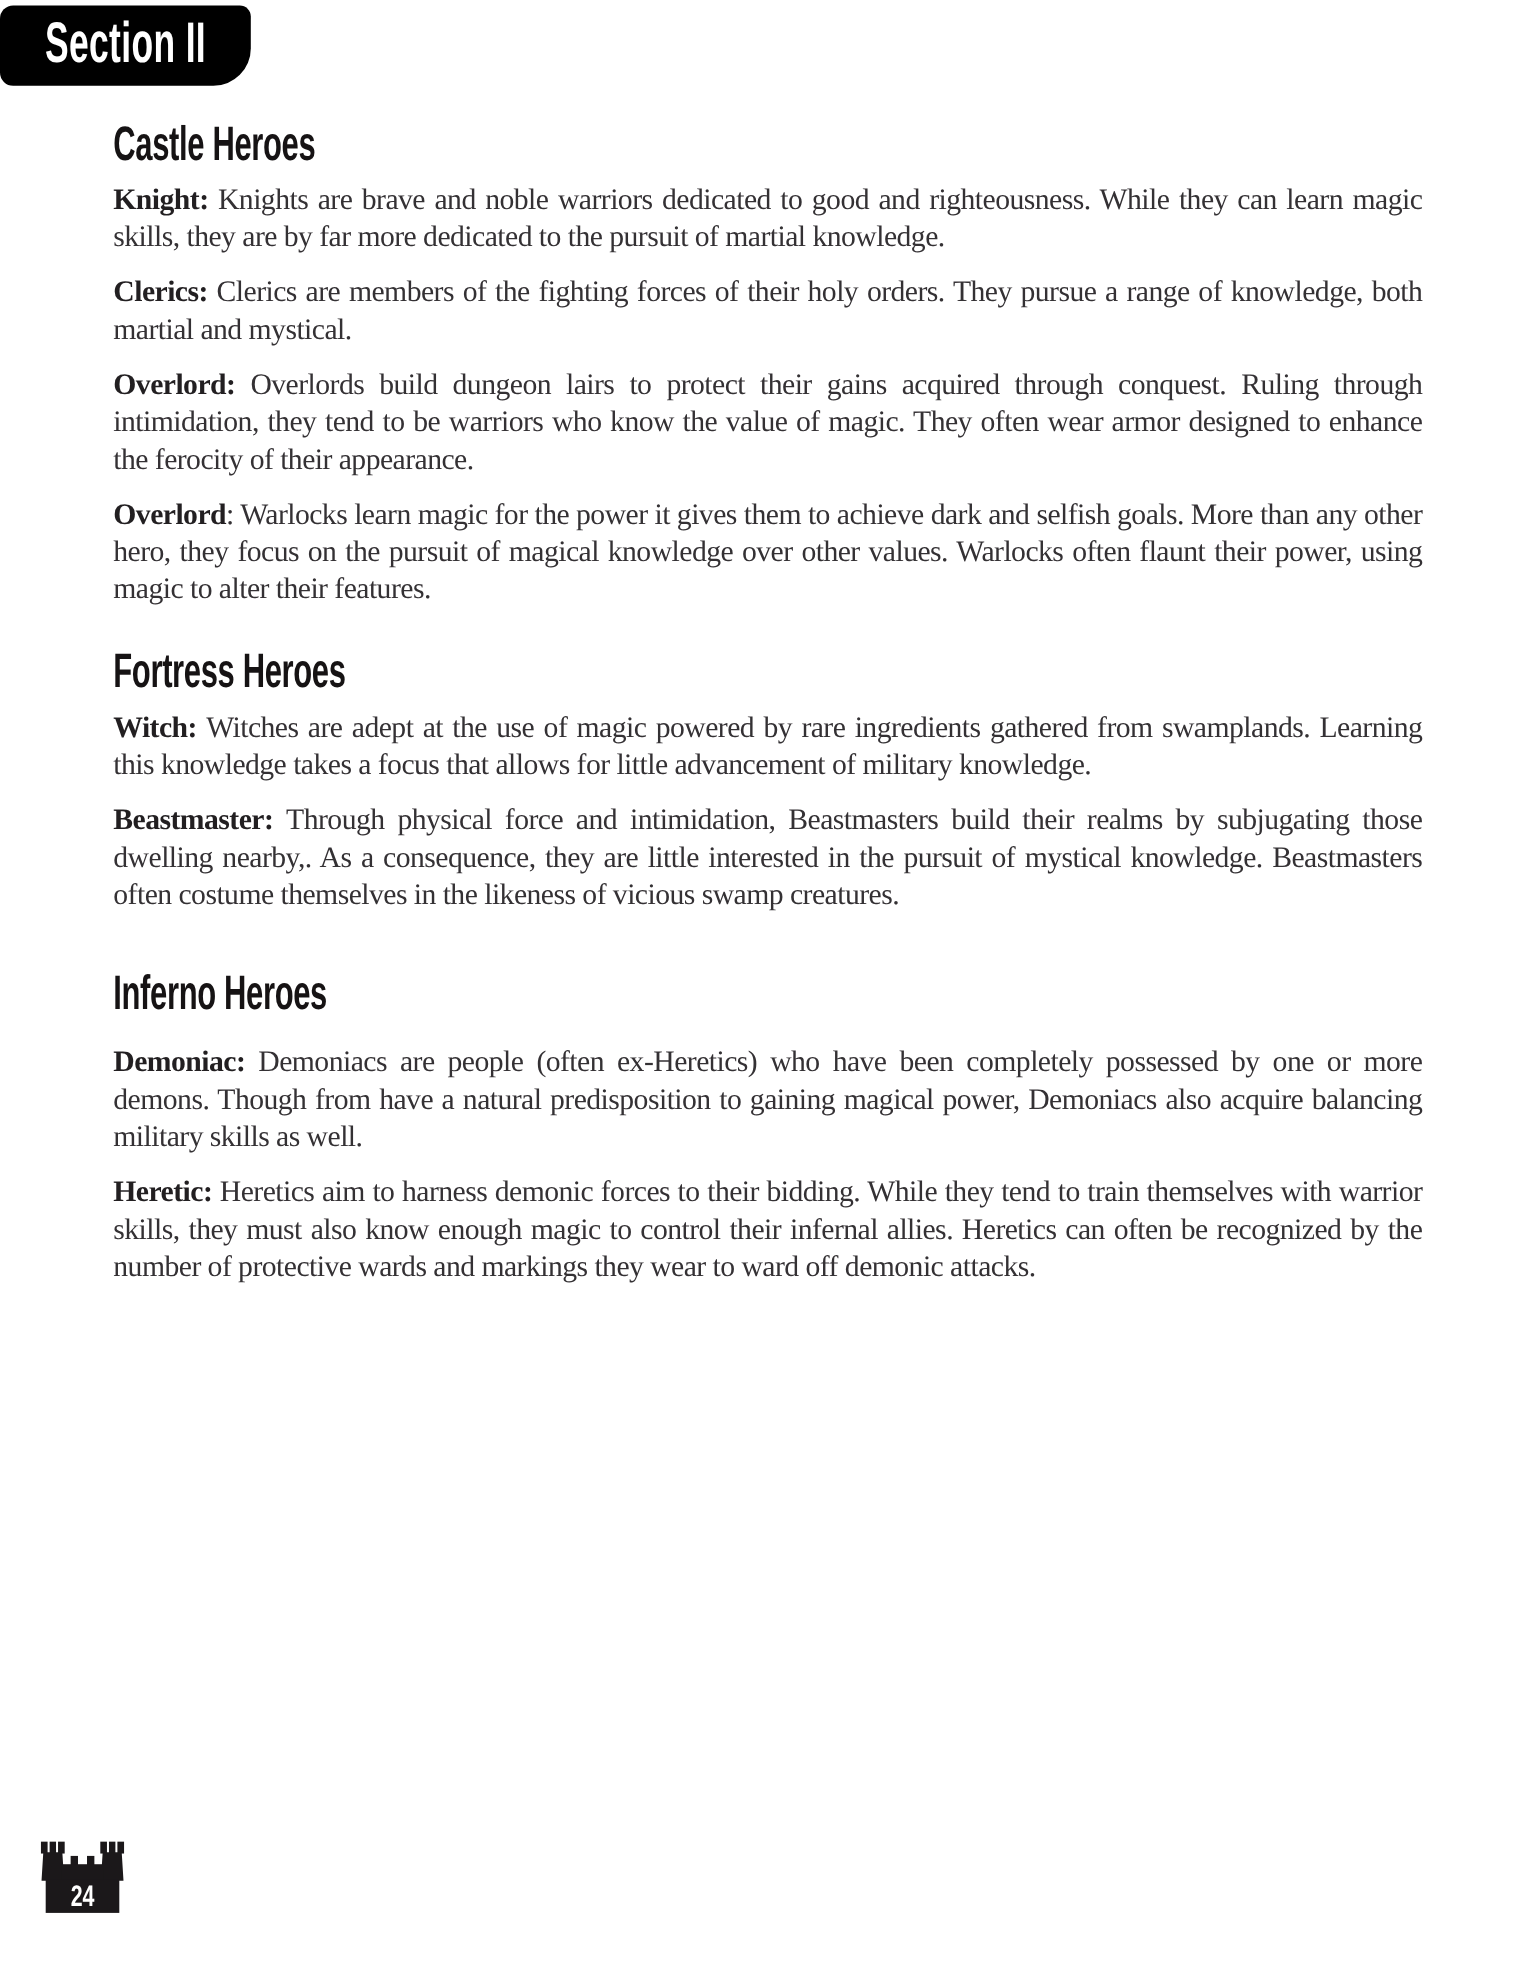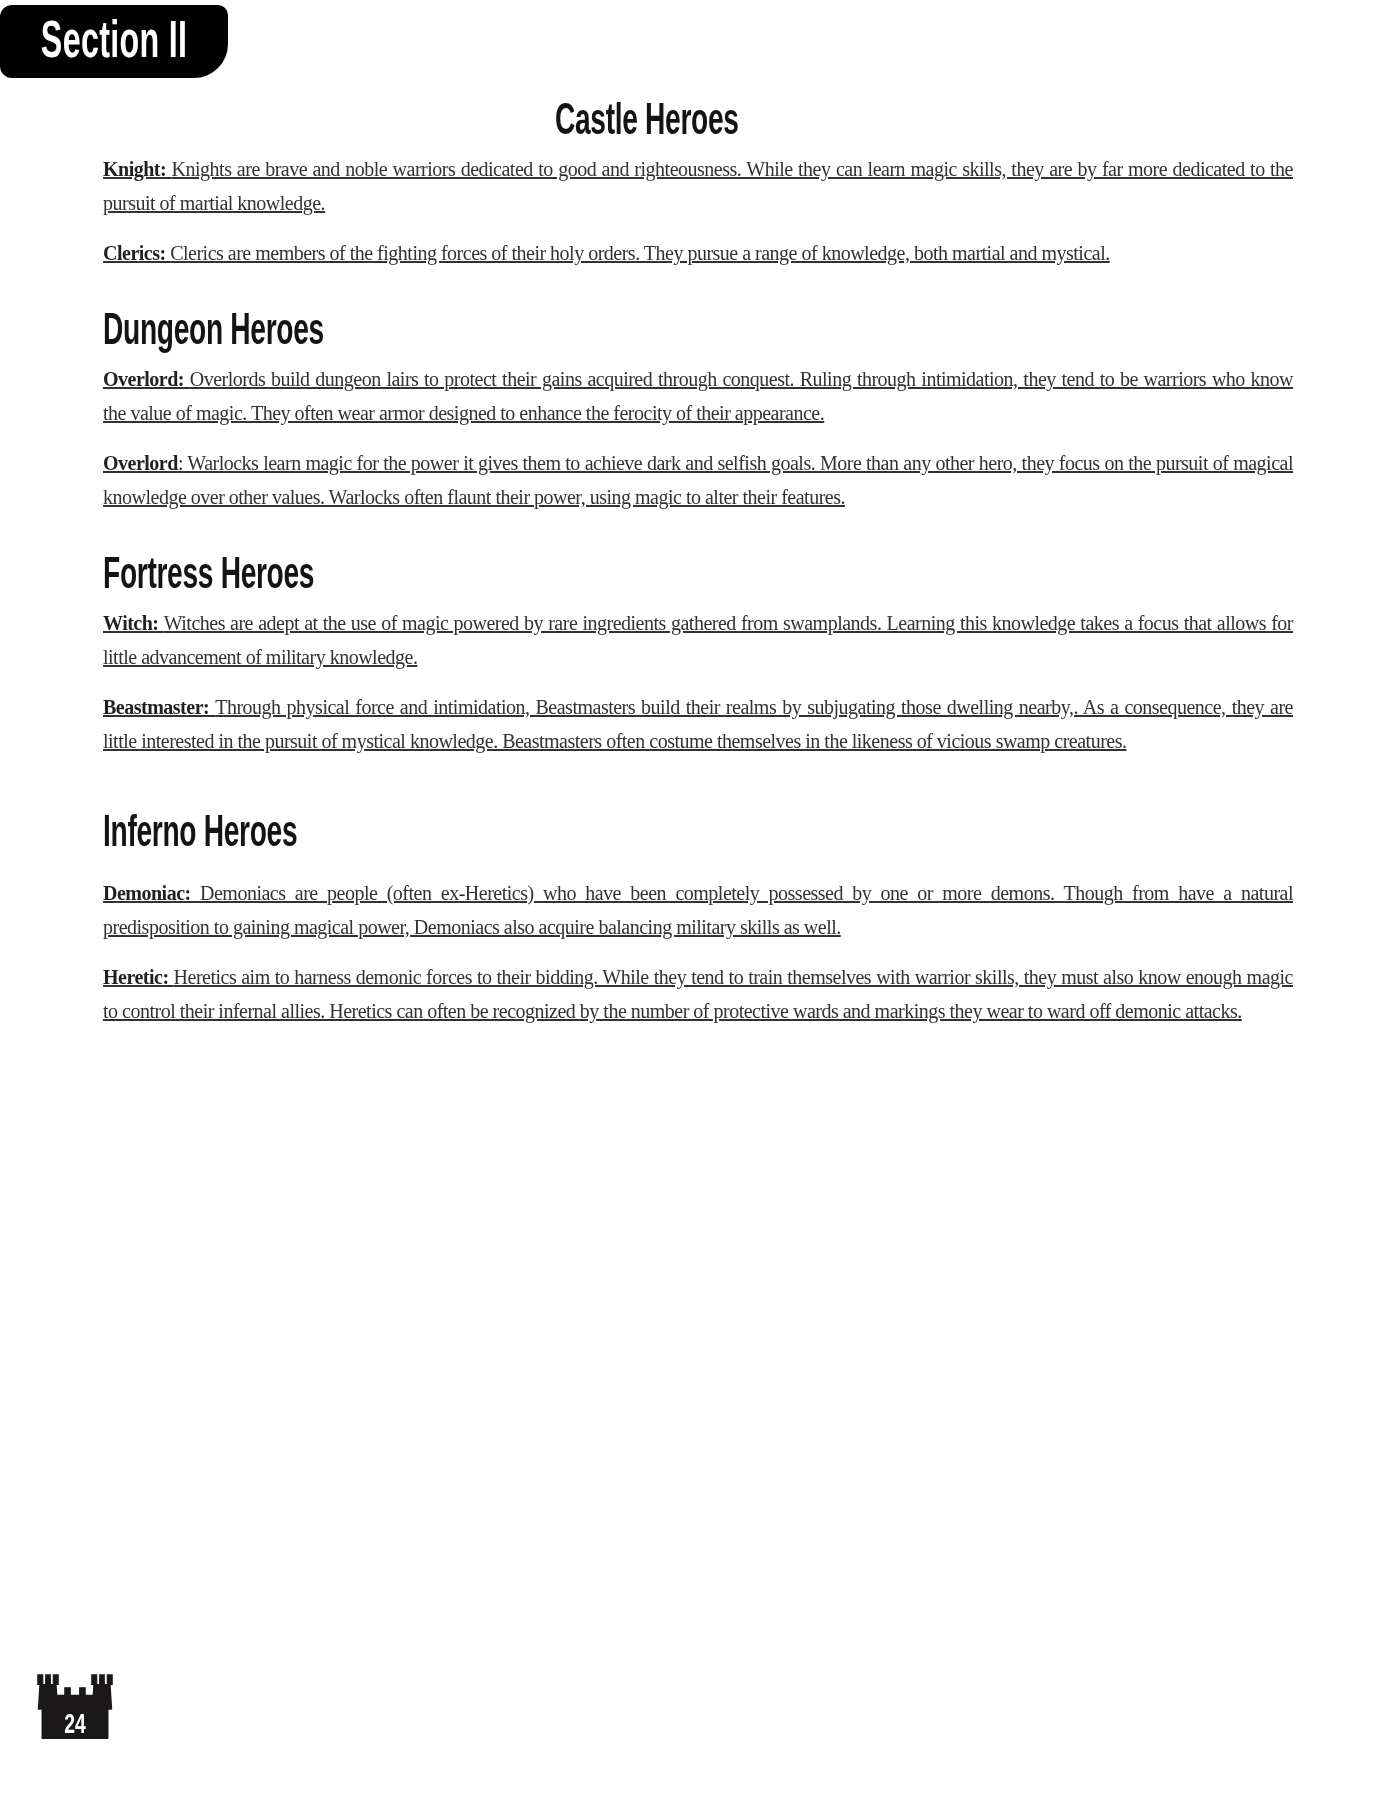--- a/index.html
+++ b/index.html
@@ -43,37 +43,36 @@
   }
   h2.sec-heading {
     margin: 36px 0 10px 0;
     font-family: "Liberation Sans", sans-serif;
     font-weight: bold;
     font-size: 44px;
     line-height: 46px;
     color: #161314;
     white-space: nowrap;
   }
-  h2.sec-heading:first-child { margin-top: 0; text-align: center; }
+  h2.sec-heading:first-child { margin-top: 12px; }
   h2.sec-heading .cond {
     display: inline-block;
     transform: scaleX(0.64);
     transform-origin: 0 60%;
     letter-spacing: -0.5px;
   }
   h2.inferno { margin-top: 50px; margin-bottom: 22px; }
 
   p.hero {
     margin: 0 0 16px 0;
-    font-size: 20px;
+    font-size: 27px;
     line-height: 34px;
     letter-spacing: -0.5px;
     color: #343134;
     text-align: justify;
-    text-decoration: underline;
   }
   p.hero .hero-label {
     font-weight: bold;
     color: #221f21;
   }
 
   
   .footer-icon {
     position: absolute;
     left: 36px; top: 1671px;
@@ -87,21 +86,20 @@
 <div class="banner">
   <span class="cond-text">Section II</span>
 </div>
 
 <div class="content">
 
   <h2 class="sec-heading"><span class="cond">Castle Heroes</span></h2>
   <p class="hero"><span class="hero-label">Knight: </span><span>Knights are brave and noble warriors dedicated to good and righteousness. While they can learn magic skills, they are by far more dedicated to the pursuit of martial knowledge.</span></p>
   <p class="hero"><span class="hero-label">Clerics: </span><span>Clerics are members of the fighting forces of their holy orders. They pursue a range of knowledge, both martial and mystical.</span></p>
 
-  <h2 class="sec-heading"><span class="cond">Dungeon Heroes</span></h2>
   <p class="hero"><span class="hero-label">Overlord: </span><span>Overlords build dungeon lairs to protect their gains acquired through conquest. Ruling through intimidation, they tend to be warriors who know the value of magic. They often wear armor designed to enhance the ferocity of their appearance.</span></p>
   <p class="hero"><span class="hero-label">Overlord</span><span>: Warlocks learn magic for the power it gives them to achieve dark and selfish goals. More than any other hero, they focus on the pursuit of magical knowledge over other values. Warlocks often flaunt their power, using magic to alter their features.</span></p>
 
   <h2 class="sec-heading"><span class="cond">Fortress Heroes</span></h2>
   <p class="hero"><span class="hero-label">Witch: </span><span>Witches are adept at the use of magic powered by rare ingredients gathered from swamplands. Learning this knowledge takes a focus that allows for little advancement of military knowledge.</span></p>
   <p class="hero"><span class="hero-label">Beastmaster: </span><span>Through physical force and intimidation, Beastmasters build their realms by subjugating those dwelling nearby,. As a consequence, they are little interested in the pursuit of mystical knowledge. Beastmasters often costume themselves in the likeness of vicious swamp creatures.</span></p>
 
   <h2 class="sec-heading inferno"><span class="cond">Inferno Heroes</span></h2>
   <p class="hero"><span class="hero-label">Demoniac: </span><span>Demoniacs are people (often ex-Heretics) who have been completely possessed by one or more demons. Though from have a natural predisposition to gaining magical power, Demoniacs also acquire balancing military skills as well.</span></p>
   <p class="hero"><span class="hero-label">Heretic: </span><span>Heretics aim to harness demonic forces to their bidding. While they tend to train themselves with warrior skills, they must also know enough magic to control their infernal allies. Heretics can often be recognized by the number of protective wards and markings they wear to ward off demonic attacks.</span></p>

